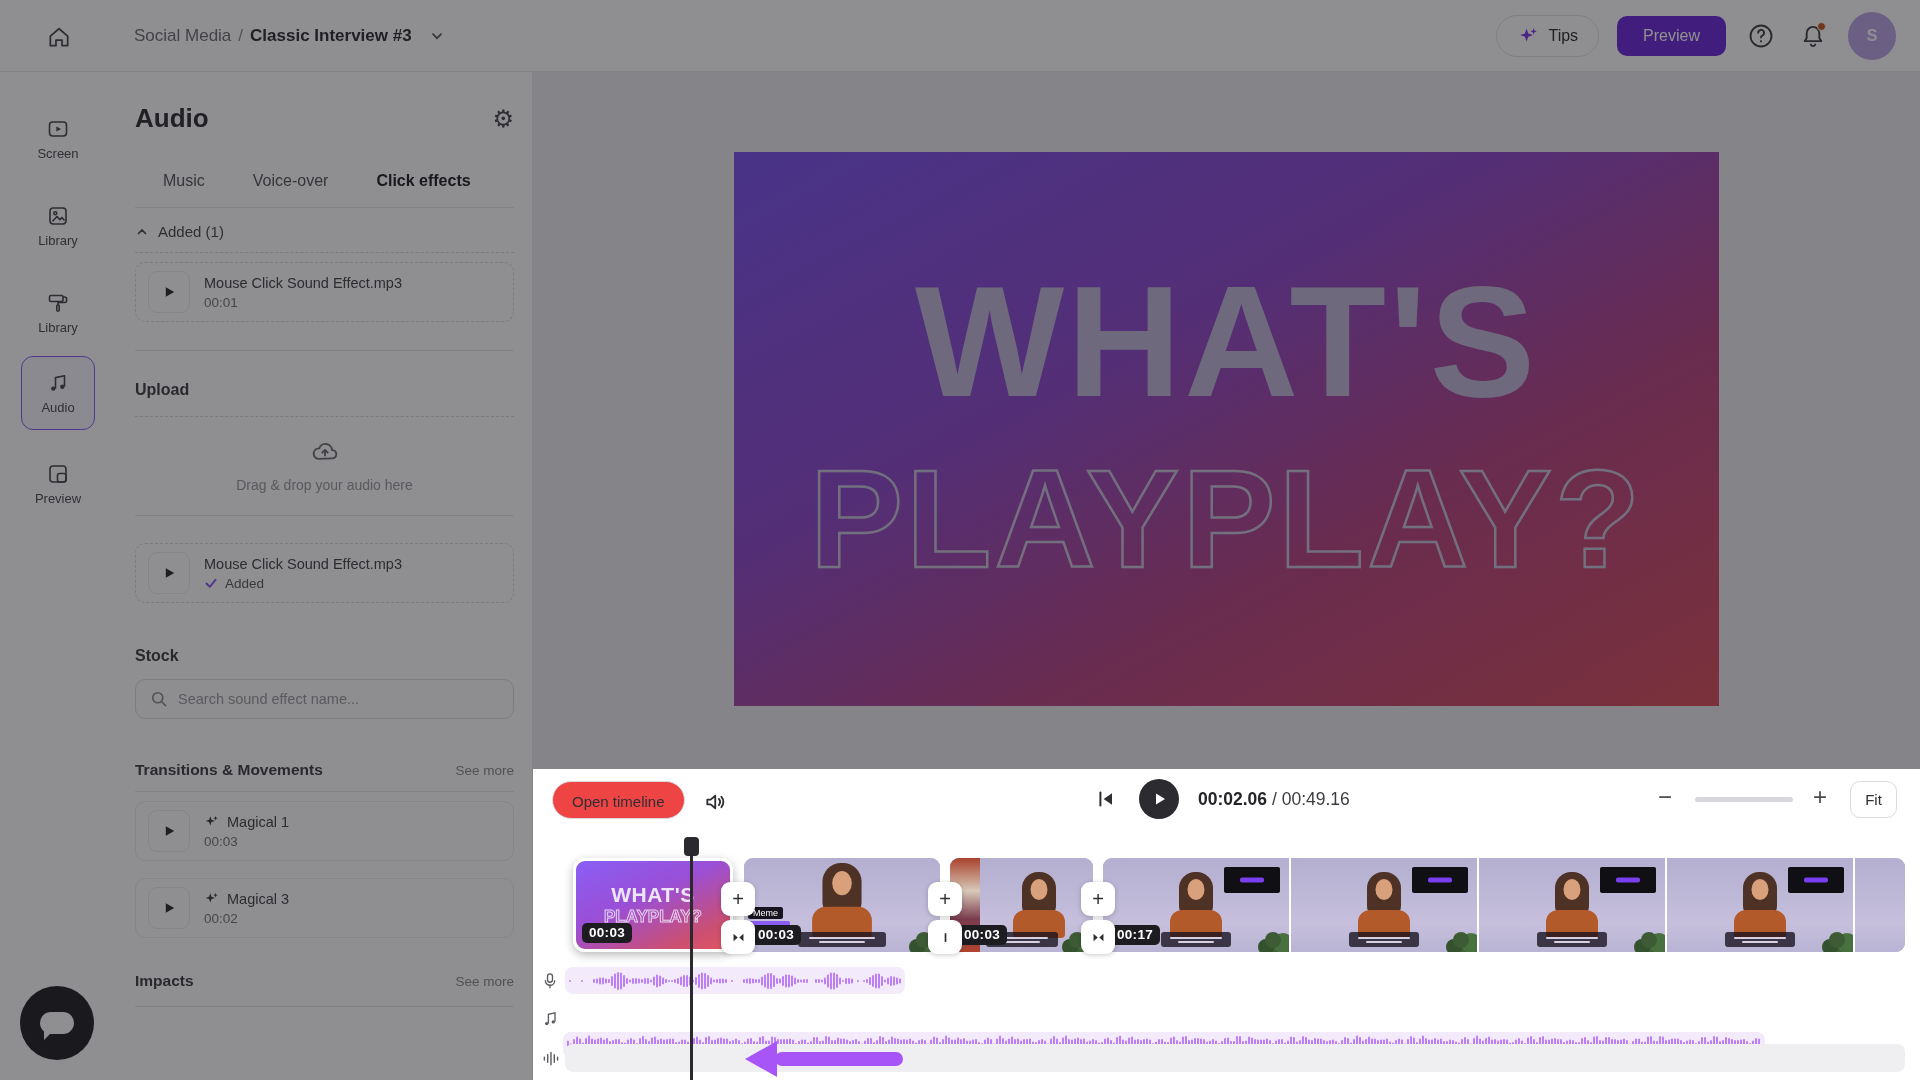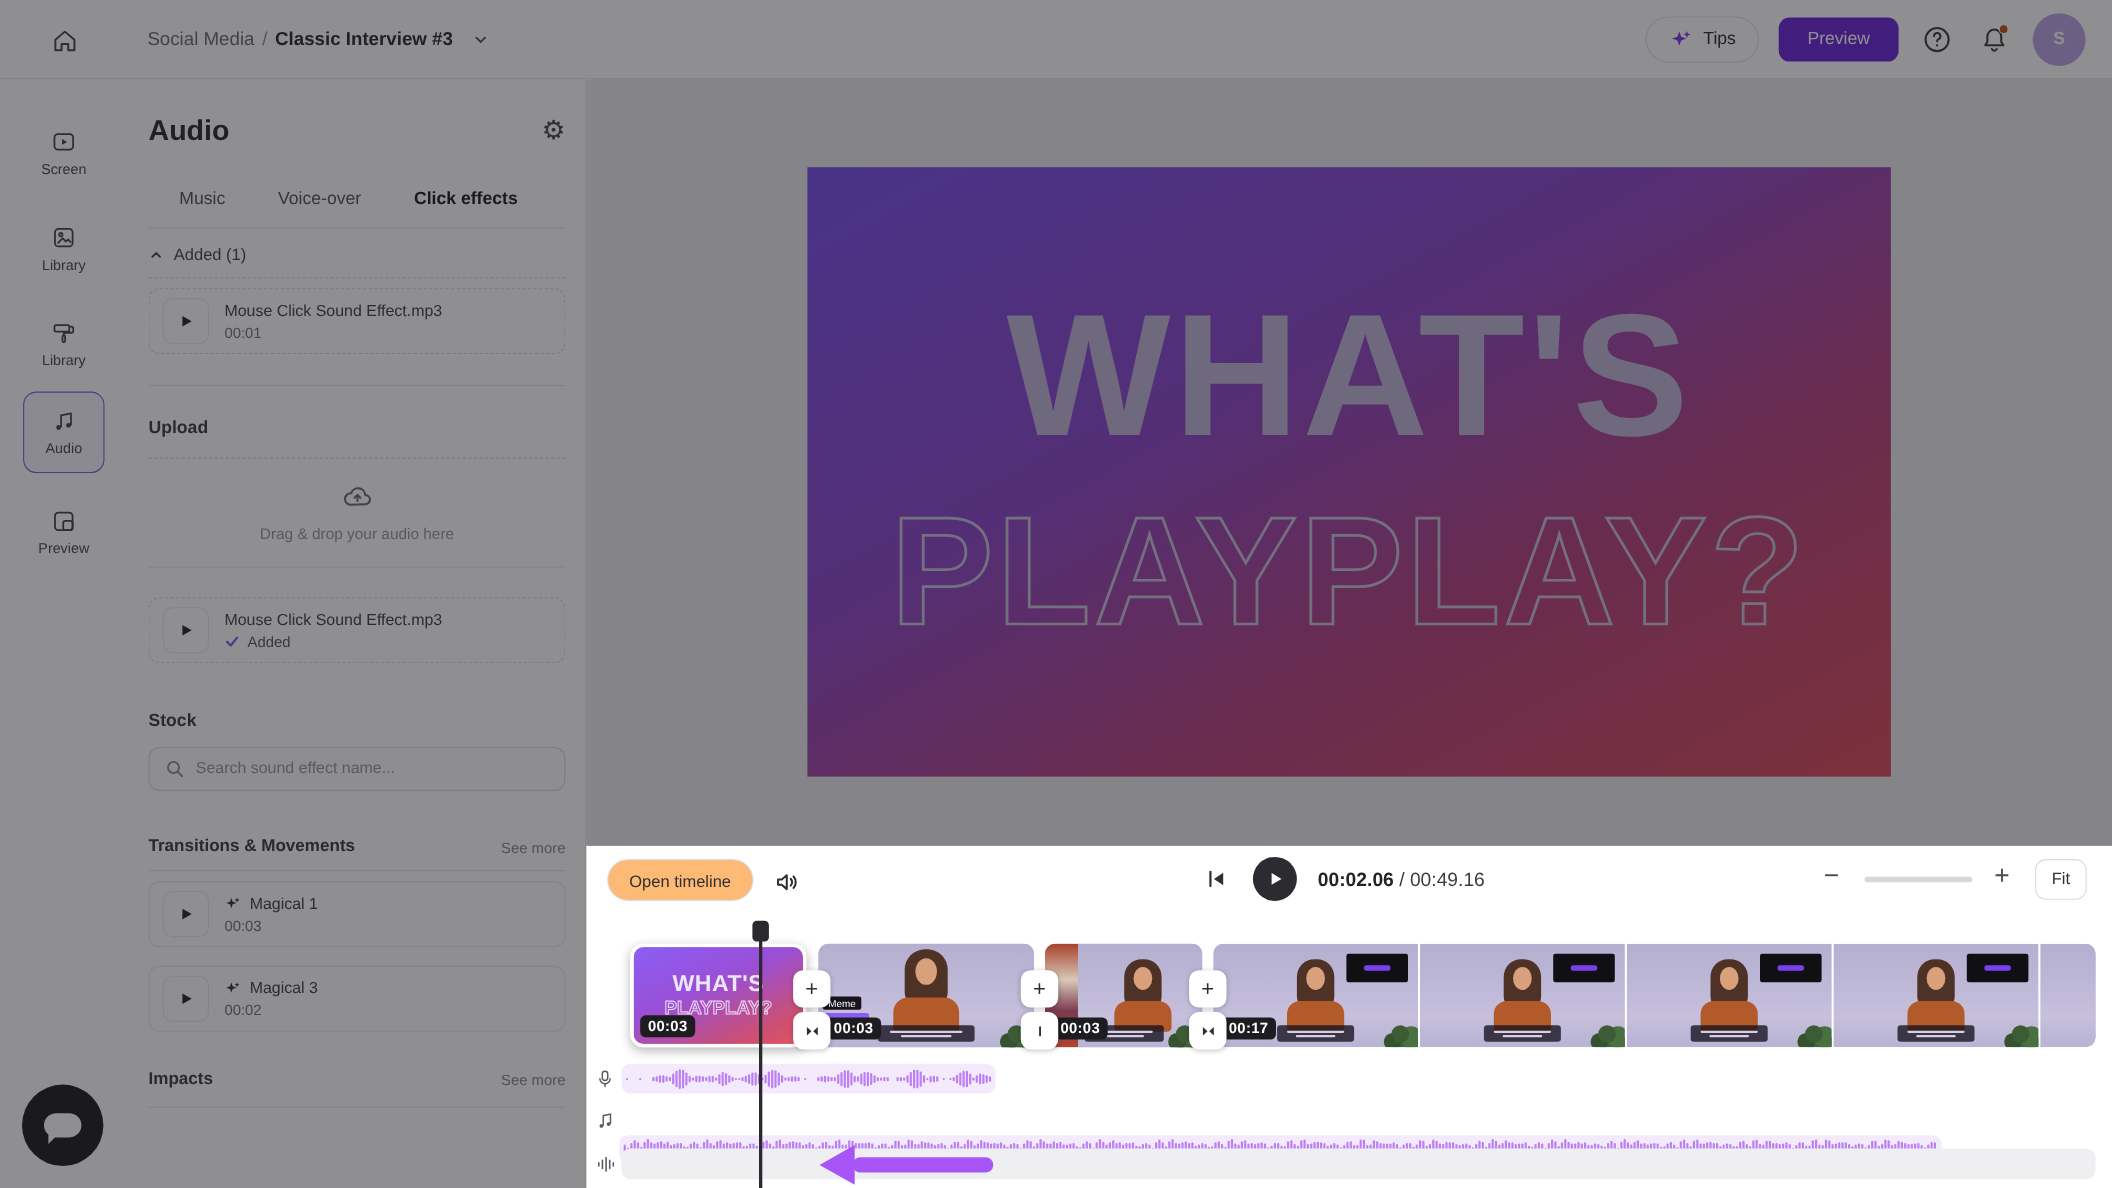--- a/index.html
+++ b/index.html
@@ -74,21 +74,21 @@
   .video { position:absolute; left:201px; top:80px; width:985px; height:554px;
     background:linear-gradient(152deg,#7b52ee 0%,#8f49cc 38%,#b84483 66%,#d94f5c 100%);
     display:flex; flex-direction:column; align-items:center; justify-content:center; overflow:hidden; }
   .video-line1 { font-size:158px; font-weight:700; letter-spacing:3px; color:#c0b7da; line-height:1.0; }
   .video-line2 { font-size:140px; font-weight:700; letter-spacing:3px; color:transparent;
     -webkit-text-stroke:2.5px #c9c2dc; line-height:1.1; margin-top:22px; }
 
   
   .timeline { position:absolute; left:533px; top:769px; width:1387px; height:311px; background:#fff; z-index:10; }
   .open-timeline { position:absolute; left:19px; top:12px; height:38px; border:1px solid #dadade;
-    border-radius:19px; background:#fdba74; padding:11px 19px; font-size:15px; color:#2f2f33; }
+    border-radius:19px; background:#ef4444; padding:11px 19px; font-size:15px; color:#2f2f33; }
   .speaker { position:absolute; left:170px; top:20px; }
   .skip-btn { position:absolute; left:561px; top:18px; }
   .play-btn { position:absolute; left:606px; top:10px; width:40px; height:40px; border-radius:50%;
     background:#2b2b30; display:flex; align-items:center; justify-content:center; }
   .time-display { position:absolute; left:665px; top:20px; font-size:17.5px; color:#3c3c41; }
   .time-cur { font-weight:700; color:#242428; }
   .zoom-minus,.zoom-plus { position:absolute; top:14px; font-size:24px; color:#4a4a4f; width:24px; text-align:center; }
   .zoom-minus { left:1120px; } .zoom-plus { left:1275px; }
   .zoom-slider { position:absolute; left:1162px; top:28px; width:98px; height:5px; border-radius:3px; background:#d8d8dc; }
   .zoom-fill { height:5px; width:35%; border-radius:3px; background:#8b5cf6; }

